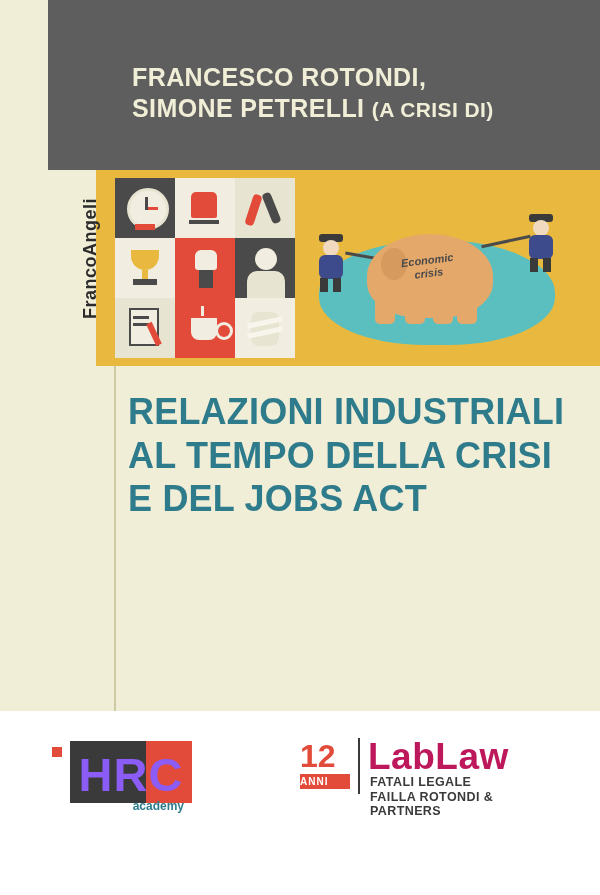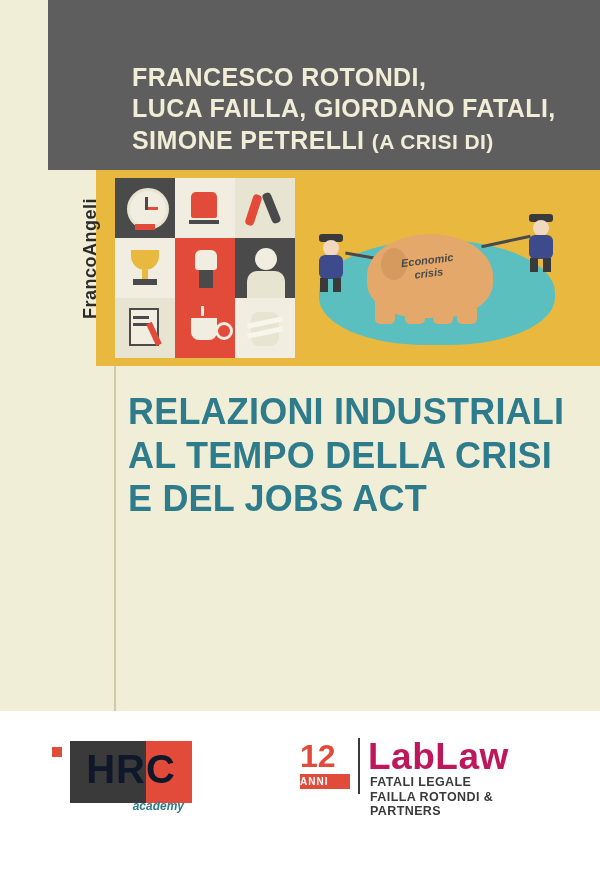--- a/index.html
+++ b/index.html
@@ -384,33 +384,32 @@
   }
   .hrc-c {
     position: absolute; right: 0; top: 0;
     width: 46px; height: 62px;
     background: #e24b3a;
   }
   .hrc-text {
     position: absolute; left: 18px; top: 6px;
     width: 122px;
     text-align: center;
-    font-size: 40px;
-    font-weight: 700;
-    color: #0f172a;
+    font-size: 47px;
+    font-weight: 700;
+    color: #8b5cf6;
     letter-spacing: 1px;
   }
   .hrc-academy {
     position: absolute; left: 18px; top: 58px;
     width: 122px;
     text-align: right;
     padding-right: 8px;
     box-sizing: border-box;
     font-size: 12px;
-    font-style: italic;
     font-weight: 700;
     color: #2e7b8c;
   }
   .lablaw-logo {
     position: absolute;
     left: 300px;
     top: 736px;
     width: 262px;
     height: 72px;
   }
@@ -465,21 +464,20 @@
   <div class="bg-left-lower-cream"></div>
   <div class="bg-white-bottom"></div>
   <div class="left-rule"></div>
 
   <div class="publisher">
     <div class="publisher-text">FrancoAngeli</div>
   </div>
 
   <div class="authors">
     <div>FRANCESCO ROTONDI,</div>
-    <div>LUCA FAILLA, GIORDANO FATALI,</div>
     <div>
       <span>SIMONE PETRELLI</span>
       <span class="cura">(A CRISI DI)</span>
     </div>
   </div>
 
   <div class="band">
 
     <div class="tiles">
       <div class="tile t1">

